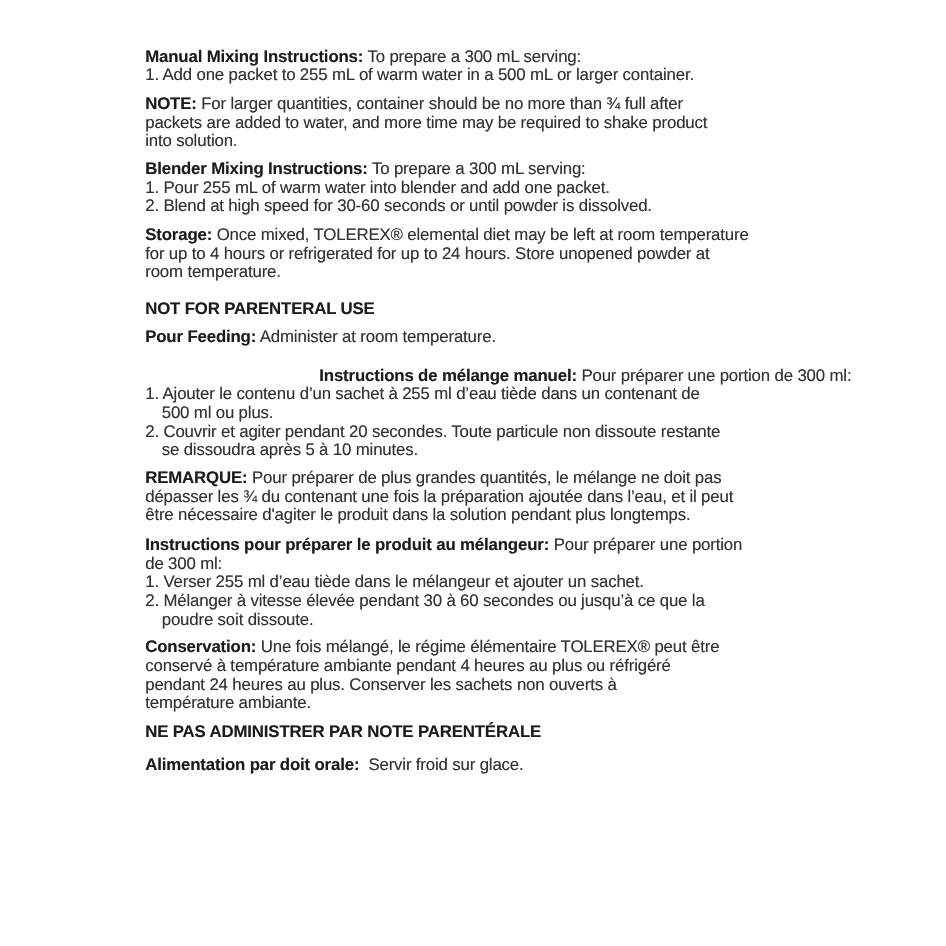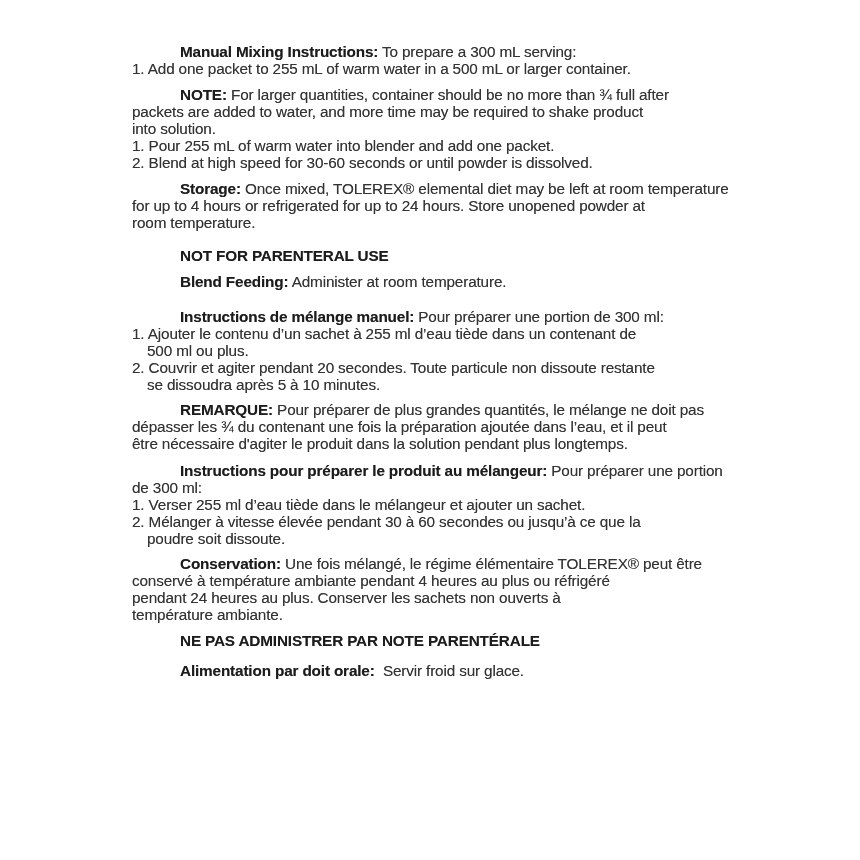--- a/index.html
+++ b/index.html
@@ -24,55 +24,55 @@
     letter-spacing: -0.15px;
     color: #333333;
     text-shadow: 0 0 0.5px rgba(60,60,60,0.55);
   }
   .doc p {
     margin: 0;
   }
   .doc b {
     font-weight: 700;
     color: #1c1c1c;
-    margin-left: 48px;
   }
   .txt {
     white-space: pre-wrap;
   }
   
   p.item {
     padding-left: 15px;
     text-indent: -15px;
   }
   
   .g0  { margin-top: 0 !important; }
   .g8  { margin-top: 8px !important; }
   .g9  { margin-top: 9px !important; }
   .g10 { margin-top: 10px !important; }
   .g13 { margin-top: 13px !important; }
   .g16 { margin-top: 16px !important; }
-  .g18 { margin-top: 18px !important; }
+  .g18 { margin-top: 18px !important; text-align: right; }
 </style>
 </head>
 <body>
 
 <div class="doc">
     <p class="g0"><b>Manual Mixing Instructions:</b> <span class="txt">To prepare a 300 mL serving:</span></p>
     <p class="item g0"><span class="num">1.</span> <span class="txt">Add one packet to 255 mL of warm water in a 500 mL or larger container.</span></p>
     <p class="g9"><b>NOTE:</b> <span class="txt">For larger quantities, container should be no more than ¾ full after
 packets are added to water, and more time may be required to shake product
 into solution.</span></p>
+    <p class="g8"><b>Blender Mixing Instructions:</b> <span class="txt">To prepare a 300 mL serving:</span></p>
     <p class="item g0"><span class="num">1.</span> <span class="txt">Pour 255 mL of warm water into blender and add one packet.</span></p>
     <p class="item g0"><span class="num">2.</span> <span class="txt">Blend at high speed for 30-60 seconds or until powder is dissolved.</span></p>
     <p class="g9"><b>Storage:</b> <span class="txt">Once mixed, TOLEREX® elemental diet may be left at room temperature
 for up to 4 hours or refrigerated for up to 24 hours. Store unopened powder at
 room temperature.</span></p>
     <p class="g16"><b class="txt">NOT FOR PARENTERAL USE</b></p>
-    <p class="g9"><b>Blend Feeding:</b> <span class="txt">Administer at room temperature.</span></p>
+    <p class="g9"><b>Pour Feeding:</b> <span class="txt">Administer at room temperature.</span></p>
     <p class="g18"><b>Instructions de mélange manuel:</b> <span class="txt">Pour préparer une portion de 300 ml:</span></p>
     <p class="item g0"><span class="num">1.</span> <span class="txt">Ajouter le contenu d’un sachet à 255 ml d’eau tiède dans un contenant de
 500 ml ou plus.</span></p>
     <p class="item g0"><span class="num">2.</span> <span class="txt">Couvrir et agiter pendant 20 secondes. Toute particule non dissoute restante
 se dissoudra après 5 à 10 minutes.</span></p>
     <p class="g8"><b>REMARQUE:</b> <span class="txt">Pour préparer de plus grandes quantités, le mélange ne doit pas
 dépasser les ¾ du contenant une fois la préparation ajoutée dans l’eau, et il peut
 être nécessaire d'agiter le produit dans la solution pendant plus longtemps.</span></p>
     <p class="g10"><b>Instructions pour préparer le produit au mélangeur:</b> <span class="txt">Pour préparer une portion
 de 300 ml:</span></p>

